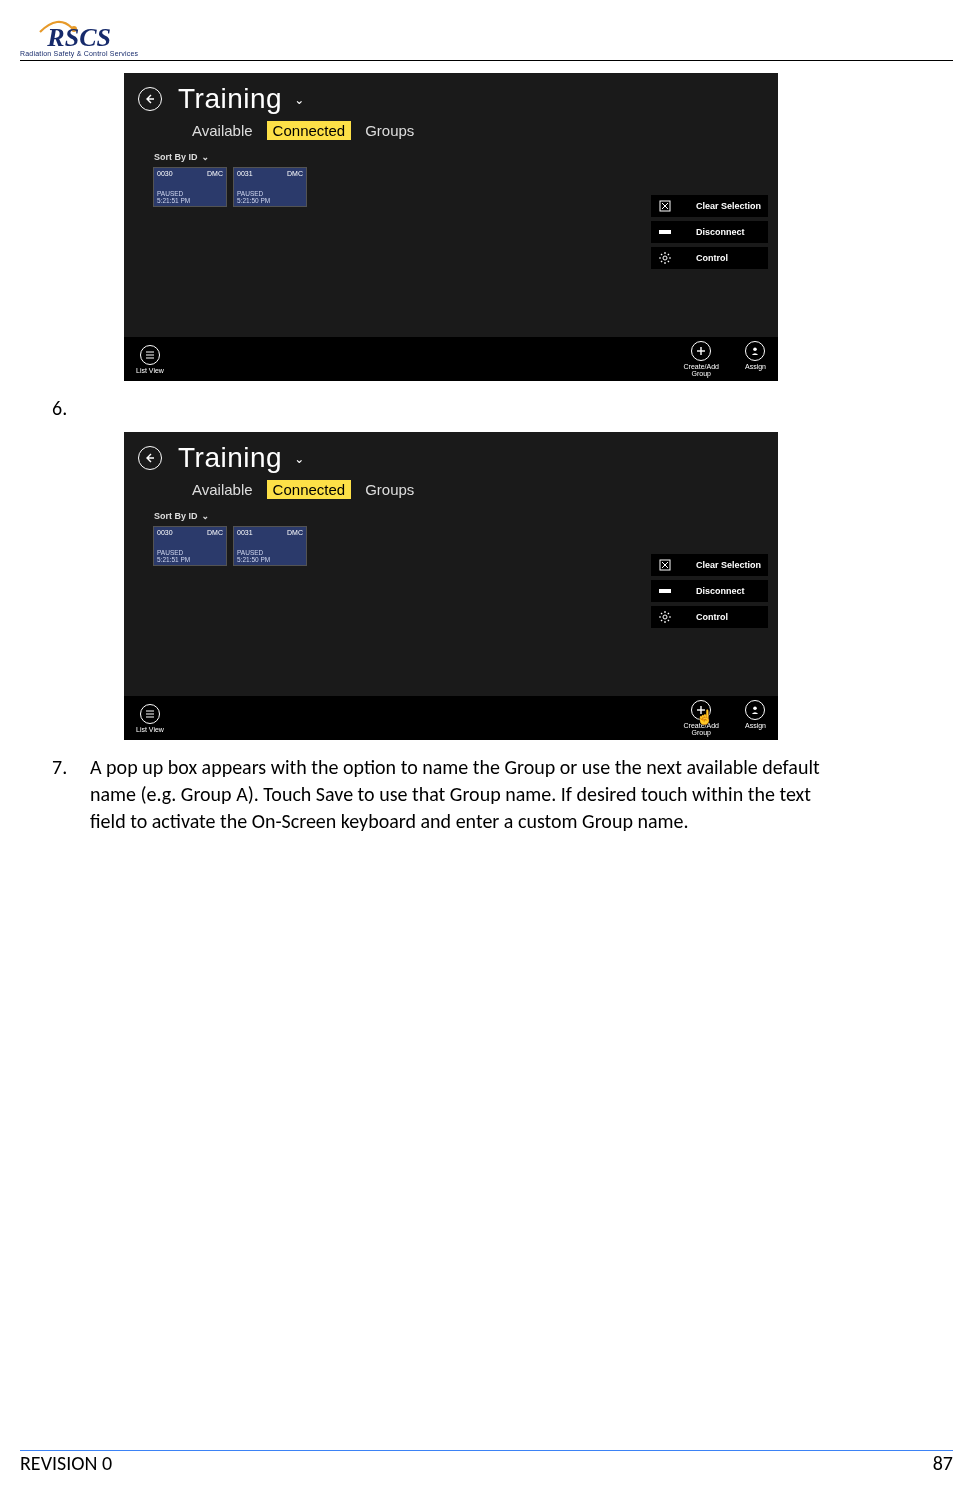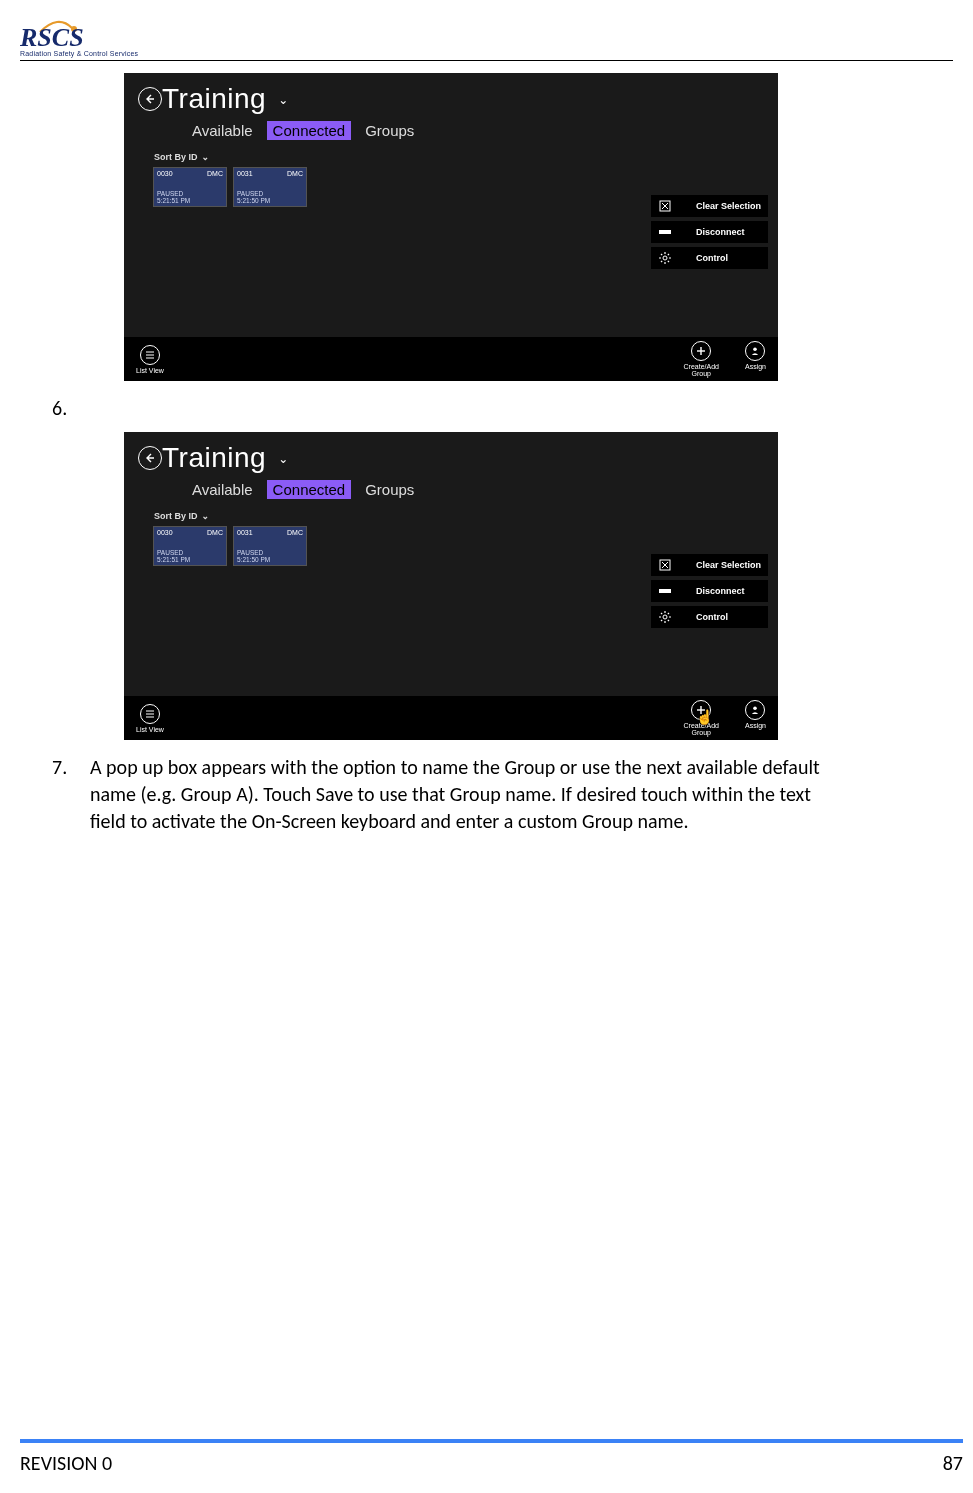--- a/index.html
+++ b/index.html
@@ -14,45 +14,45 @@
   }
   .page-header {
     display: flex;
     justify-content: space-between;
     align-items: flex-start;
     border-bottom: 1px solid #000;
     padding-bottom: 4px;
     margin-bottom: 12px;
   }
   .doc-title { font-size: 20px; letter-spacing: 0.2px; }
-  .logo { font-family: Georgia, serif; font-size: 26px; font-weight: bold; font-style: italic; color: #162a6b; line-height: 0.8; text-align: left; }
+  .logo { font-family: Georgia, serif; font-size: 26px; font-weight: bold; font-style: italic; color: #162a6b; line-height: 0.8; text-align: center; }
   .logo .swoosh { display: block; height: 16px; margin-bottom: -6px; margin-left: 18px; }
   .logo .sub { font-family: Arial, sans-serif; font-size: 7px; font-weight: normal; font-style: normal; color: #162a6b; letter-spacing: 0.2px; display: block; margin-top: 2px; }
   .body-area { padding: 0 106px 0 32px; }
   .ol-item { display: flex; gap: 16px; font-size: 20px; line-height: 1.35; margin: 14px 0 10px; }
   .ol-item .num { min-width: 22px; }
   .screenshot-wrap { margin-left: 72px; margin-bottom: 10px; }
   .screenshot {
     width: 654px;
     background: #1a1a1a;
     color: #fff;
     font-family: "Segoe UI", Arial, sans-serif;
     position: relative;
     padding-bottom: 40px;
   }
-  .ss-top { display: flex; align-items: center; padding: 10px 14px 6px; text-align: right; }
+  .ss-top { display: flex; align-items: center; gap: 16px; padding: 10px 14px 6px; text-align: right; }
   .back-btn {
     width: 24px; height: 24px; border: 1.5px solid #fff; border-radius: 50%;
     display: flex; align-items: center; justify-content: center; font-size: 14px;
   }
   .ss-title { font-size: 28px; font-weight: 200; letter-spacing: 0.5px; }
   .ss-title .chev { font-size: 12px; margin-left: 12px; display: inline-block; transform: translateY(-4px); }
   .tabs { display: flex; gap: 14px; padding: 0 0 6px 68px; font-size: 15px; align-items: center; }
   .tabs .tab { color: #ddd; }
-  .tabs .tab.active { background: #8b5cf6; color: #000; padding: 1px 6px; }
+  .tabs .tab.active { background: #fde047; color: #000; padding: 1px 6px; }
   .sortrow { display: flex; align-items: center; gap: 4px; padding: 6px 0 4px 30px; font-size: 9px; color: #ddd; font-weight: bold; }
   .sortrow .chev-d { font-size: 9px; }
   .device-row { display: flex; gap: 8px; padding: 2px 0 0 30px; }
   .device {
     width: 72px; height: 38px; background: #2b3a6b; color: #fff; font-size: 7px;
     padding: 2px 3px; line-height: 1.1; display: flex; flex-direction: column; justify-content: space-between;
     outline: 1px solid rgba(255,255,255,0.25);
   }
   .device .top { display: flex; justify-content: space-between; }
   .device .status { font-size: 6.5px; color: #cfd6ef; }
@@ -69,23 +69,23 @@
     background: #000; display: flex; align-items: center; justify-content: space-between;
     padding: 0 12px;
   }
   .bb-left, .bb-right { display: flex; align-items: flex-start; gap: 26px; }
   .bb-btn { display: flex; flex-direction: column; align-items: center; gap: 2px; font-size: 7px; color: #fff; }
   .circ { width: 20px; height: 20px; border: 1.4px solid #fff; border-radius: 50%; display: flex; align-items: center; justify-content: center; font-size: 11px; position: relative; }
   .hand {
     position: absolute; bottom: -6px; right: -4px; font-size: 14px; color: #fff; text-shadow: 0 0 2px #000;
   }
   .page-footer {
-    position: absolute; left: 20px; right: 10px; bottom: 18px;
+    position: absolute; left: 20px; right: 20px; bottom: 18px;
     display: flex; justify-content: space-between; font-size: 20px;
-    border-top: 4px solid #3b82f6; padding-top: 8px;
+    border-top: 1px solid #3b82f6; padding-top: 0;
   }
 </style>
 </head>
 <body>
 
 <div class="page-header">
   <div class="logo">
     <svg class="swoosh" width="60" height="16" viewBox="0 0 60 16">
       <path d="M2 14 Q 20 -4 34 10" stroke="#e79a2a" stroke-width="2.2" fill="none"></path>
       <circle cx="36" cy="11" r="3" fill="#e79a2a"></circle>

